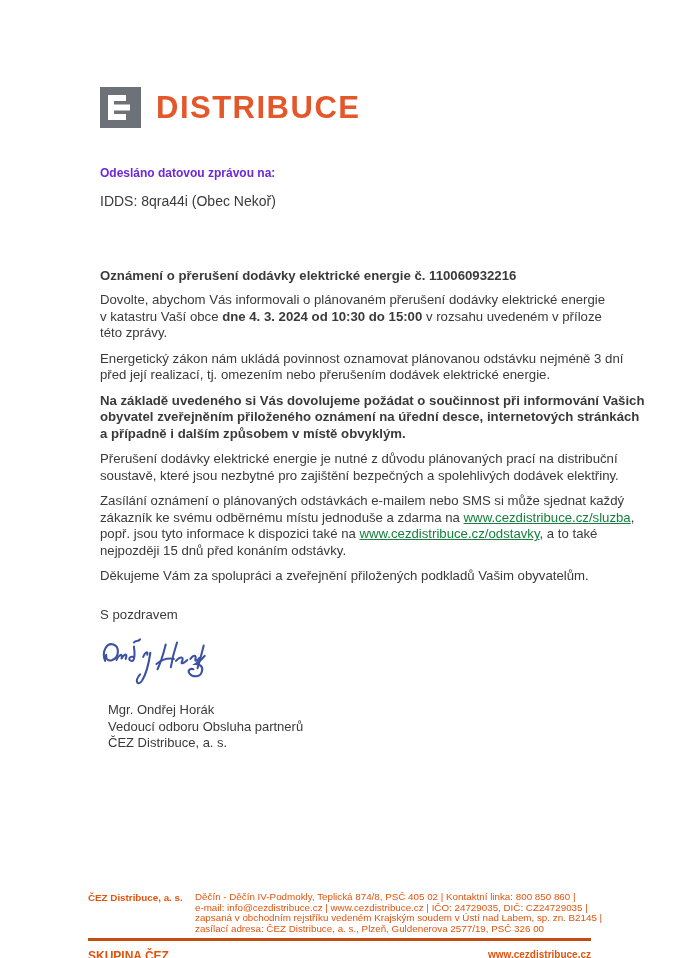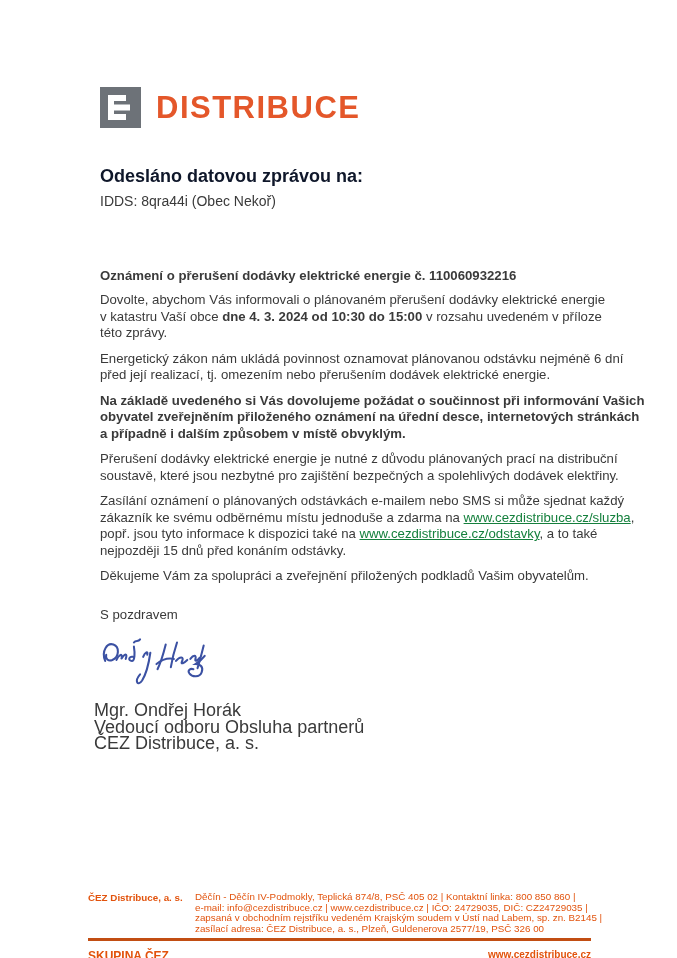--- a/index.html
+++ b/index.html
@@ -5,34 +5,34 @@
   html,body{margin:0;padding:0;background:#ffffff;}
   .page{
     position:relative;width:677px;height:956px;background:#ffffff;
     font-family:"Liberation Sans",sans-serif;color:#3a3a3a;overflow:hidden;margin-top:41px;
   }
   
   .logo-row{position:absolute;left:100px;top:46px;display:flex;align-items:center;}
   .logo-square{width:41px;height:41px;display:block;}
   .wordmark{margin-left:15px;font-size:31px;font-weight:bold;color:#e4572a;letter-spacing:1.5px;line-height:41px;}
   
-  .sent-label{position:absolute;left:100px;top:125px;font-size:18px;font-weight:bold;color:#0f172a;}
+  .sent-label{position:absolute;left:100px;top:125px;font-size:12px;font-weight:bold;color:#6d28d9;}
   .idds{position:absolute;left:100px;top:152px;font-size:14px;}
   
   .subject{position:absolute;left:100px;top:227px;font-size:13.2px;font-weight:bold;}
   .bodytext{position:absolute;left:100px;top:251px;}
   .para{margin:0 0 9px 0;}
   .para.bold{font-weight:bold;}
   .line{font-size:13.2px;line-height:16.5px;white-space:pre;}
   .line .bold{font-weight:bold;text-align:right;}
   .line .link{color:#15803d;text-decoration:underline;cursor:pointer;}
   .closing{position:absolute;left:100px;top:566px;font-size:13.2px;}
   
   .signature{position:absolute;left:98px;top:594px;}
-  .signer{position:absolute;left:94px;top:661px;font-size:18px;line-height:16.5px;}
+  .signer{position:absolute;left:108px;top:661px;font-size:13px;line-height:16.5px;}
   
   .footer-company{position:absolute;left:88px;top:851px;font-size:9.8px;font-weight:bold;color:#e2530d;}
   .footer-lines{position:absolute;left:195px;top:851px;font-size:9.8px;line-height:10.7px;color:#e2530d;width:400px;}
   .footer-lines .fline{white-space:pre;}
   .footer-rule{position:absolute;left:88px;top:897px;width:503px;height:3px;background:#c24e13;}
   .bottom-left{position:absolute;left:88px;top:908px;font-size:12px;font-weight:bold;color:#e2530d;}
   .bottom-right{position:absolute;left:88px;top:908px;width:503px;text-align:right;font-size:10px;font-weight:bold;color:#e2530d;}
 </style>
 </head>
 <body>
@@ -55,21 +55,21 @@
 
   <div class="subject">Oznámení o přerušení dodávky elektrické energie č. 110060932216</div>
 
   <div class="bodytext">
       <div class="para">
         <div class="line"><span>Dovolte, abychom Vás informovali o plánovaném přerušení dodávky elektrické energie</span></div>
         <div class="line"><span>v katastru Vaší obce </span><span class="bold">dne 4. 3. 2024 od 10:30 do 15:00</span><span> v rozsahu uvedeném v příloze</span></div>
         <div class="line"><span>této zprávy.</span></div>
       </div>
       <div class="para">
-        <div class="line"><span>Energetický zákon nám ukládá povinnost oznamovat plánovanou odstávku nejméně 6 dní</span></div>
+        <div class="line"><span>Energetický zákon nám ukládá povinnost oznamovat plánovanou odstávku nejméně 3 dní</span></div>
         <div class="line"><span>před její realizací, tj. omezením nebo přerušením dodávek elektrické energie.</span></div>
       </div>
       <div class="para bold">
         <div class="line"><span>Na základě uvedeného si Vás dovolujeme požádat o součinnost při informování Vašich</span></div>
         <div class="line"><span>obyvatel zveřejněním přiloženého oznámení na úřední desce, internetových stránkách</span></div>
         <div class="line"><span>a případně i dalším způsobem v místě obvyklým.</span></div>
       </div>
       <div class="para">
         <div class="line"><span>Přerušení dodávky elektrické energie je nutné z důvodu plánovaných prací na distribuční</span></div>
         <div class="line"><span>soustavě, které jsou nezbytné pro zajištění bezpečných a spolehlivých dodávek elektřiny.</span></div>

